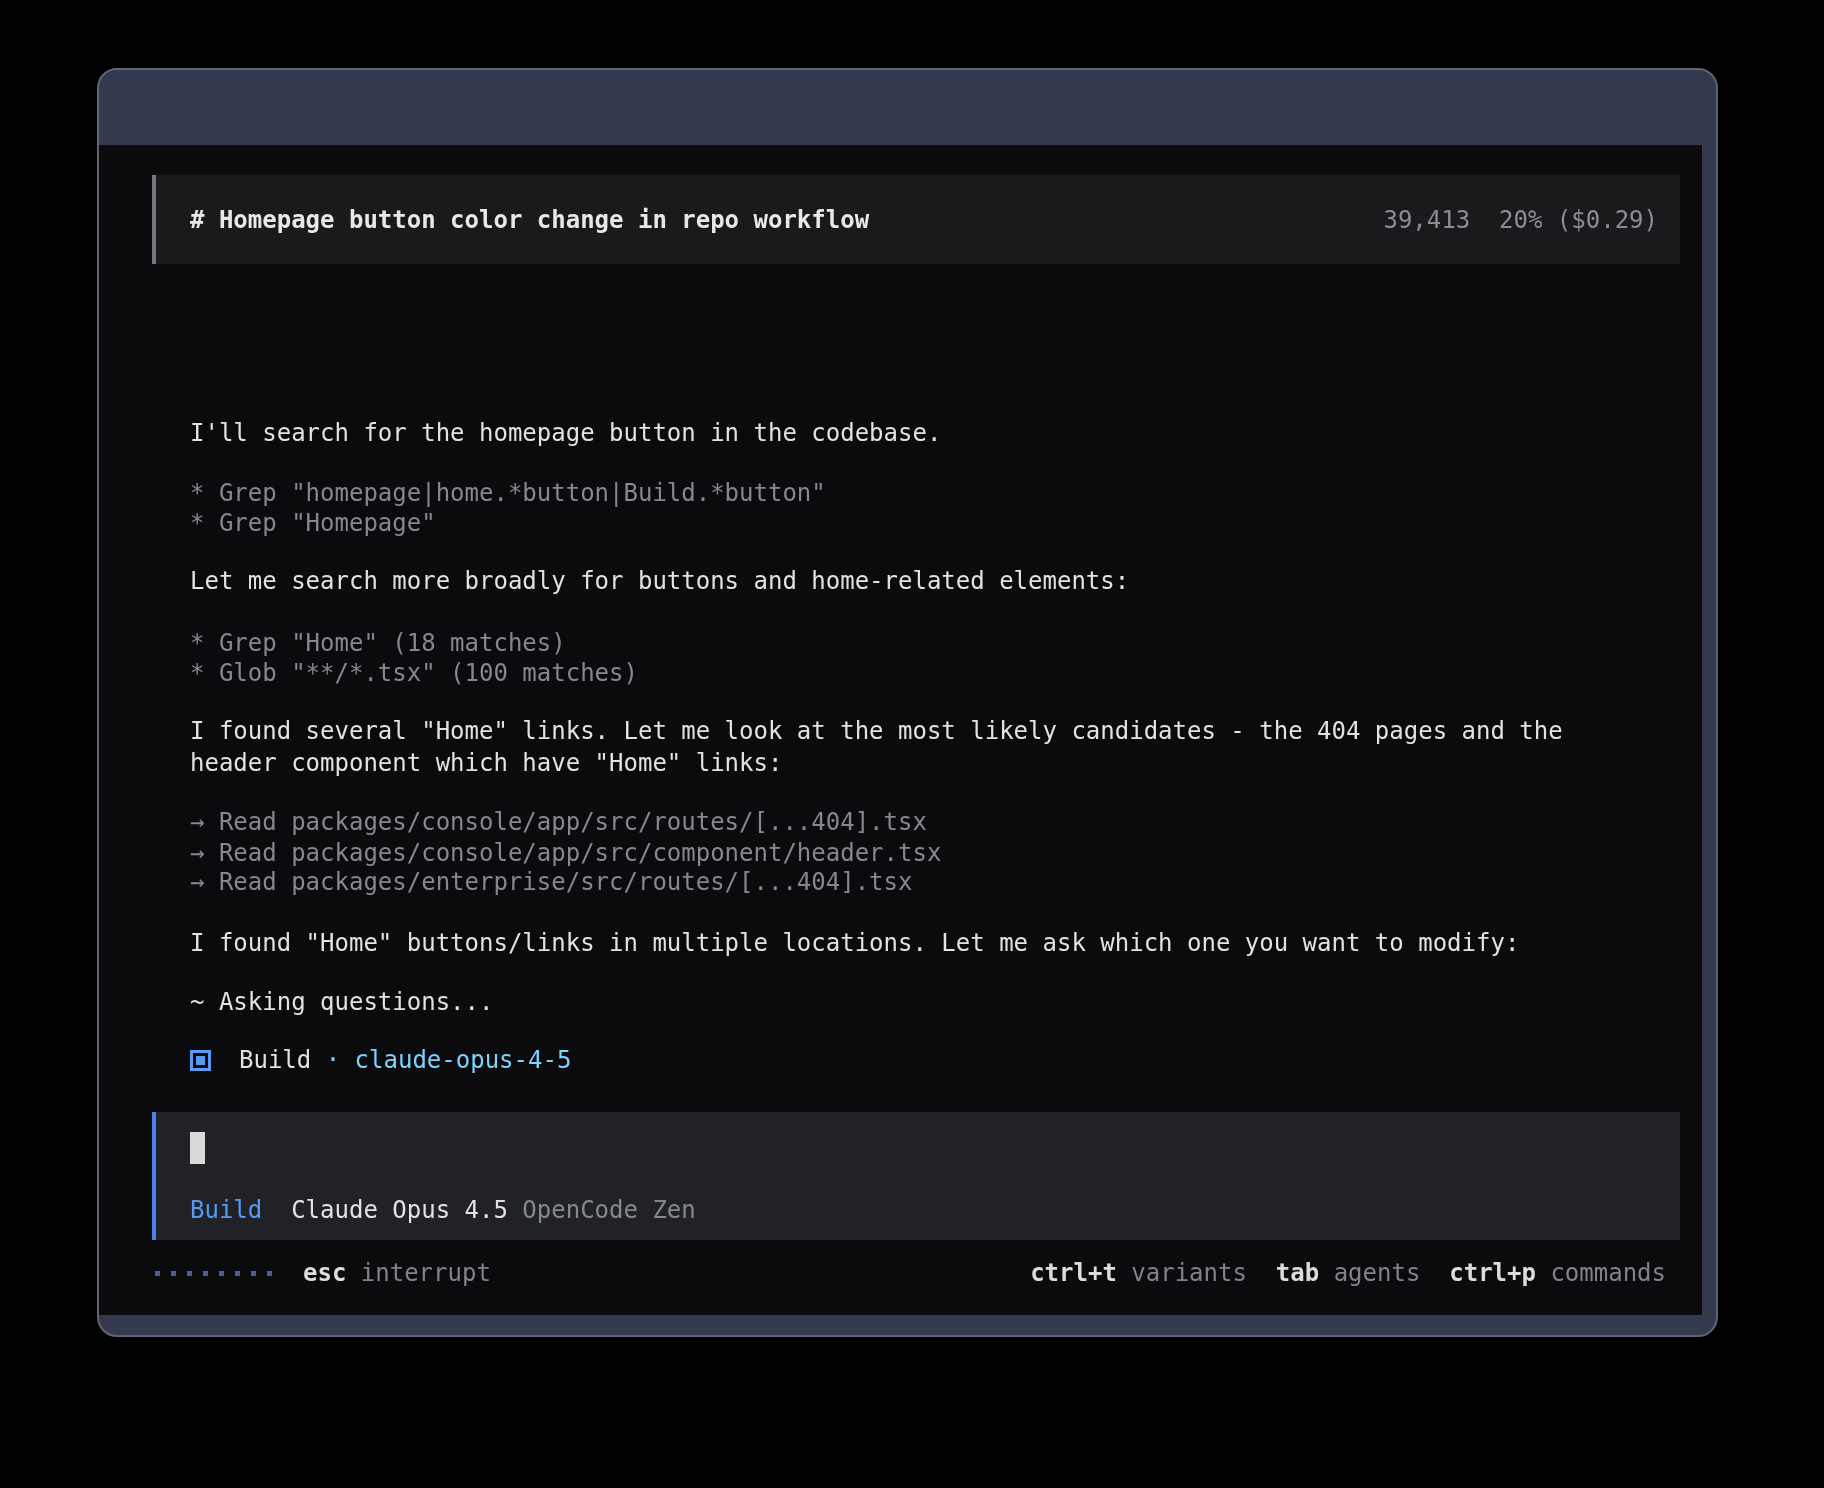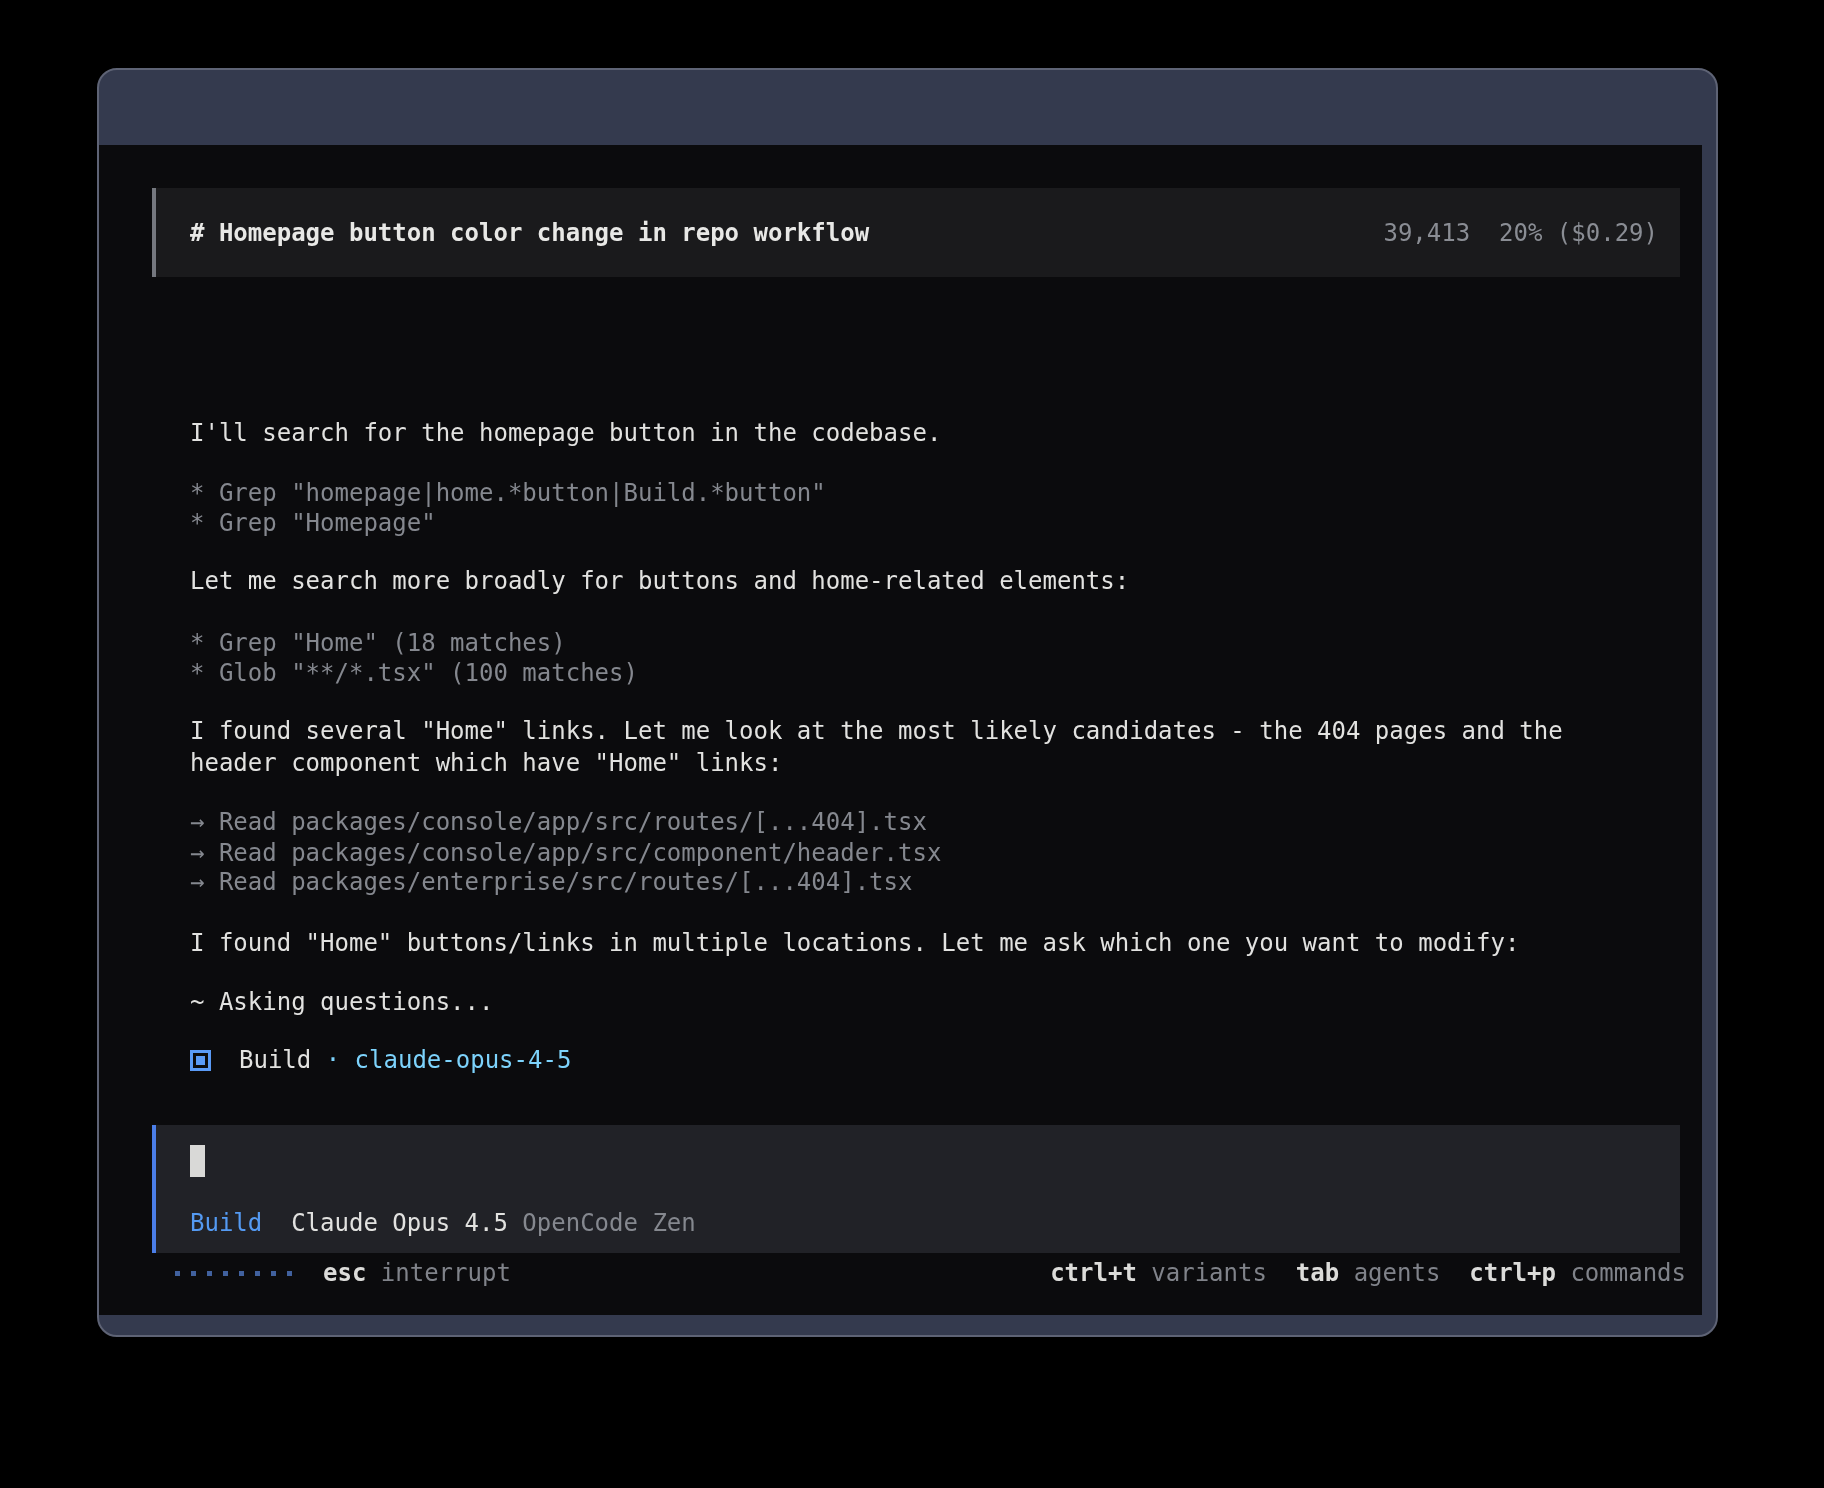--- a/index.html
+++ b/index.html
@@ -17,21 +17,21 @@
   .folder { margin-left:37px; width:34px; height:28px; position:relative; }
   .titlebar-title {
     margin-left:10px; font-family:"Liberation Sans", sans-serif; font-weight:bold;
     font-size:26px; color:#a9aeba; letter-spacing:0.2px;
   }
   .main {
     position:absolute; left:0; top:75px; width:1605px; height:1170px; background:#0b0b0d;
     font-family:"DejaVu Sans Mono", monospace; font-size:24px;
   }
   .scroll-strip { position:absolute; right:0; top:75px; width:14px; height:1170px; background:#343a4e; }
-  .block { position:absolute; left:53px; width:1528px;margin-top:13px; }
+  .block { position:absolute; left:53px; width:1528px; }
   .header-block {
     top:30px; height:89px; background:#1a1a1c; border-left:4px solid #75787f;
     display:flex; align-items:center; justify-content:space-between; padding:0 22px 0 34px;
   }
   .header-title { color:#e8e8e6; font-weight:bold; white-space:pre; }
   .header-stats { color:#8a8d94; white-space:pre; }
   .user-block {
     top:150px; height:87px; background:#1e1f23; border-left:4px solid #4b7ee8;
     display:flex; align-items:center; padding-left:34px;
   }
@@ -50,21 +50,21 @@
   .input-block {
     top:967px; height:128px; background:#212227; border-left:4px solid #4b7ee8;
     padding:20px 34px 15px; display:flex; flex-direction:column; justify-content:space-between;
   }
   .cursor { width:15px; height:32px; background:#d9d9d7; }
   .input-footer { white-space:pre; line-height:30px; }
   .f-mode { color:#549af2; }
   .f-model { color:#e2e2e0; }
   .f-provider { color:#85888f; }
   .statusbar {
-    position:absolute; left:76px; top:1113px; width:1511px; height:30px;
+    position:absolute; left:56px; top:1113px; width:1511px; height:30px;
     display:flex; justify-content:space-between; align-items:center;
   }
   .status-left { display:flex; align-items:center; }
   .dots { display:flex; gap:11px; margin-right:31px; }
   .dot { width:5px; height:5px; background:#41619e; }
   .key { color:#dcdcda; font-weight:bold; white-space:pre; }
   .hint { color:#80838a; white-space:pre; }
   .status-right { white-space:pre; }
 </style>
 </head>

